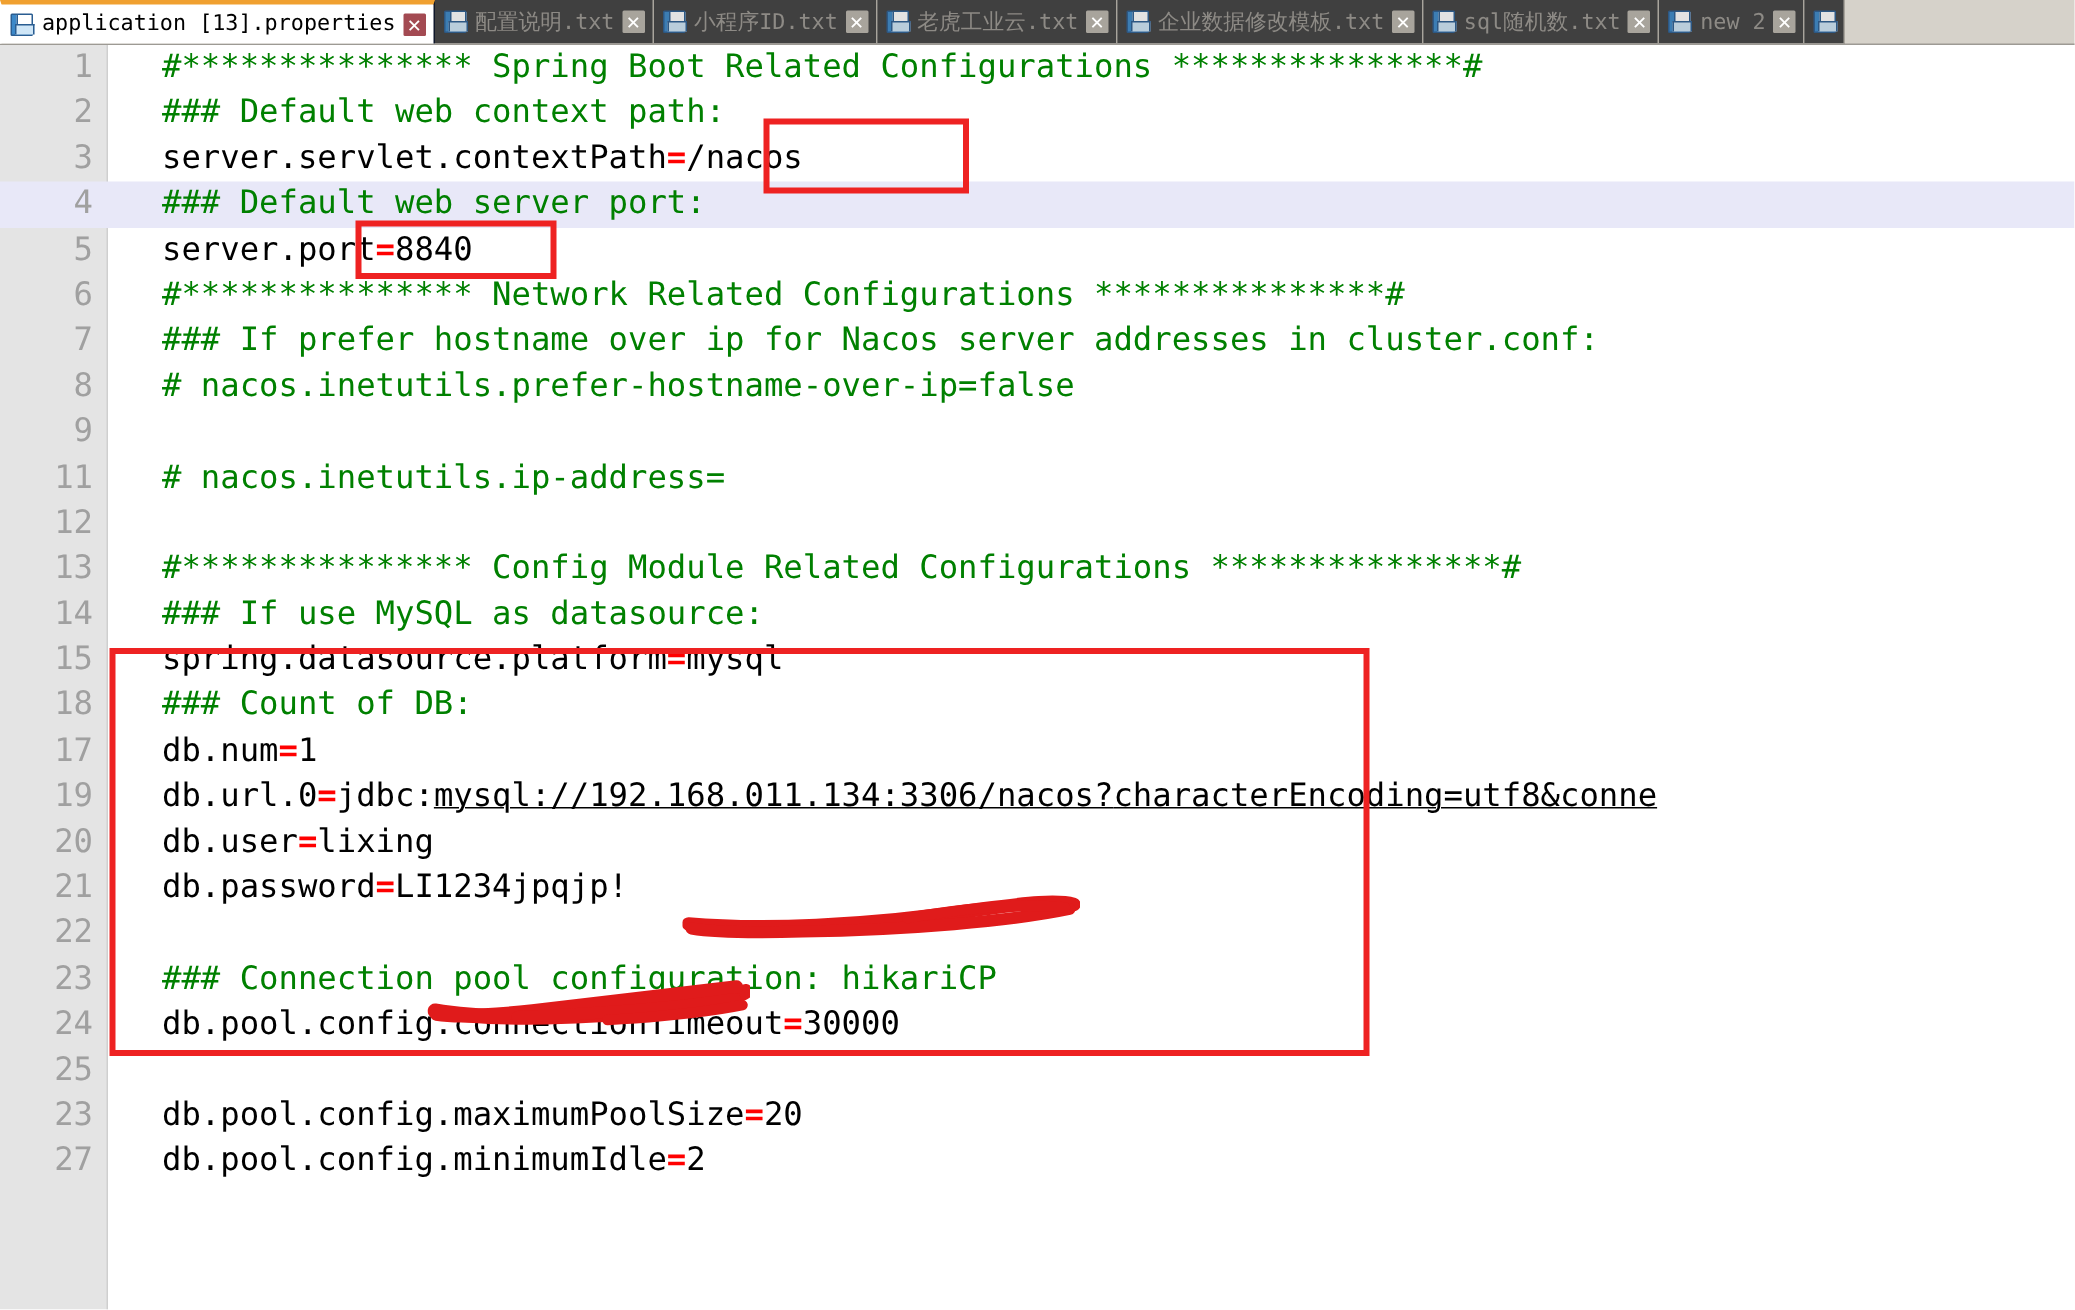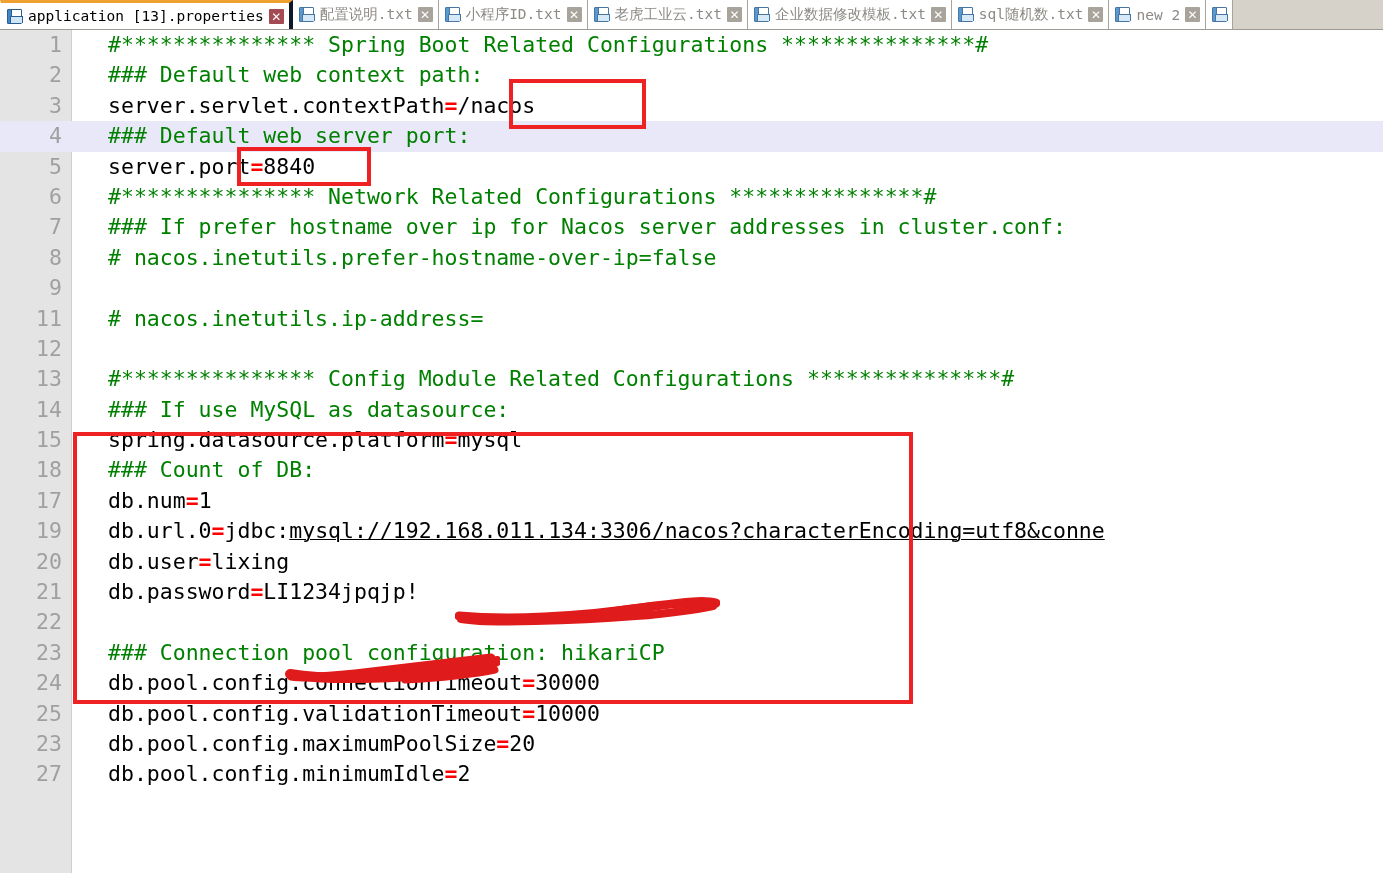--- a/index.html
+++ b/index.html
@@ -24,30 +24,30 @@
   .tab {
     height: 29px;
     display: flex;
     align-items: center;
     padding: 0 5px 0 6px;
     font-family: "DejaVu Sans Mono", monospace;
     font-size: 14.5px;
     white-space: nowrap;
     position: relative;
     border-right: 1px solid #a8a49c;
-    background: #ffffff;
+    background: #404040;
     color: #8d8a85;
     flex: 0 0 auto;
   }
   .tab.active {
     background: #ffffff;
     color: #000000;
     border-top: 3px solid #f0a030;
     height: 30px;
-    border-right: 4px solid #0f172a;
+    border-right: 1px solid #0f172a;
     border-left: 1px solid #ffffff;
     z-index: 3;
   }
   .tab-label { margin: 0 5px 0 6px; }
   .tab.active .tab-label { margin-top: -1px; }
 
   
   .floppy {
     width: 15px; height: 15px;
     flex: 0 0 auto;
@@ -213,21 +213,21 @@
       <div class="line"><span class="ln">14</span><span class="lt"><span class="cmt">### If use MySQL as datasource:</span></span></div>
       <div class="line"><span class="ln">15</span><span class="lt"><span>spring.datasource.platform</span><span class="eq">=</span><span class="val">mysql</span></span></div>
       <div class="line"><span class="ln">18</span><span class="lt"><span class="cmt">### Count of DB:</span></span></div>
       <div class="line"><span class="ln">17</span><span class="lt"><span>db.num</span><span class="eq">=</span><span class="val">1</span></span></div>
       <div class="line"><span class="ln">19</span><span class="lt"><span>db.url.0</span><span class="eq">=</span><span class="val">jdbc:</span><span class="val url">mysql://192.168.011.134:3306/nacos?</span><span class="val url">characterEncoding=utf8&amp;conne</span></span></div>
       <div class="line"><span class="ln">20</span><span class="lt"><span>db.user</span><span class="eq">=</span><span class="val">lixing</span></span></div>
       <div class="line"><span class="ln">21</span><span class="lt"><span>db.password</span><span class="eq">=</span><span class="val">LI1234jpqjp!</span></span></div>
       <div class="line"><span class="ln">22</span><span class="lt"><span></span></span></div>
       <div class="line"><span class="ln">23</span><span class="lt"><span class="cmt">### Connection pool configuration: hikariCP</span></span></div>
       <div class="line"><span class="ln">24</span><span class="lt"><span>db.pool.config.connectionTimeout</span><span class="eq">=</span><span class="val">30000</span></span></div>
-      <div class="line"><span class="ln">25</span><span class="lt"><span>db.pool.config.validationTimeout</span><span class="eq">=</span><span class="val">10000</span></span></div>
+      <div class="line"><span class="ln">25</span></div>
       <div class="line"><span class="ln">23</span><span class="lt"><span>db.pool.config.maximumPoolSize</span><span class="eq">=</span><span class="val">20</span></span></div>
       <div class="line"><span class="ln">27</span><span class="lt"><span>db.pool.config.minimumIdle</span><span class="eq">=</span><span class="val">2</span></span></div>
     </div>
   <div id="annots">
       <div class="annbox" style="left:509px; top:49px; width:137px; height:50px;"></div>
       <div class="annbox" style="left:237px; top:117px; width:134px; height:39px;"></div>
       <div class="annbox" style="left:73px; top:402px; width:840px; height:272px;"></div>
       <div class="scribble" style="left:455px; top:564px; width:265px; height:34px;"><svg width="100%" height="100%" viewBox="0 0 265 34" preserveAspectRatio="none">
           <path d="M4,22 C50,26 120,24 200,12 C230,8 250,6 261,9" stroke="#e01b1b" stroke-width="9" fill="none" stroke-linecap="round"></path>
           <path d="M258,12 C220,20 150,26 80,27 C45,28 18,27 6,25" stroke="#e01b1b" stroke-width="8" fill="none" stroke-linecap="round"></path>

